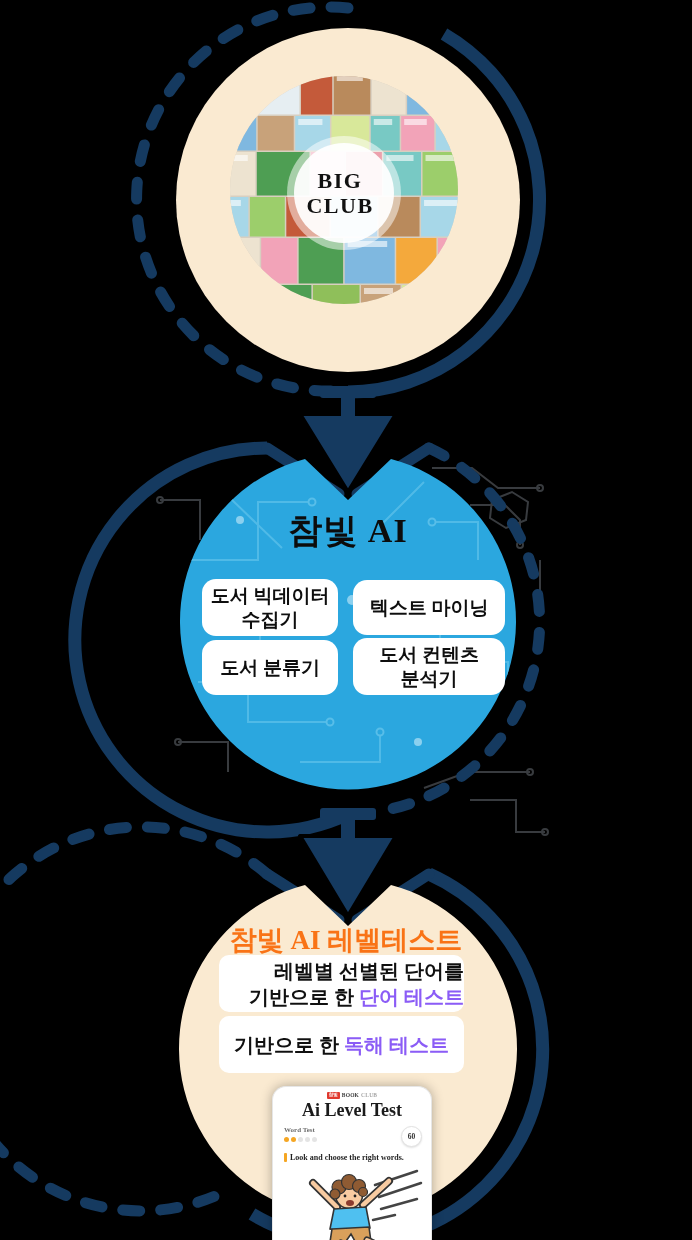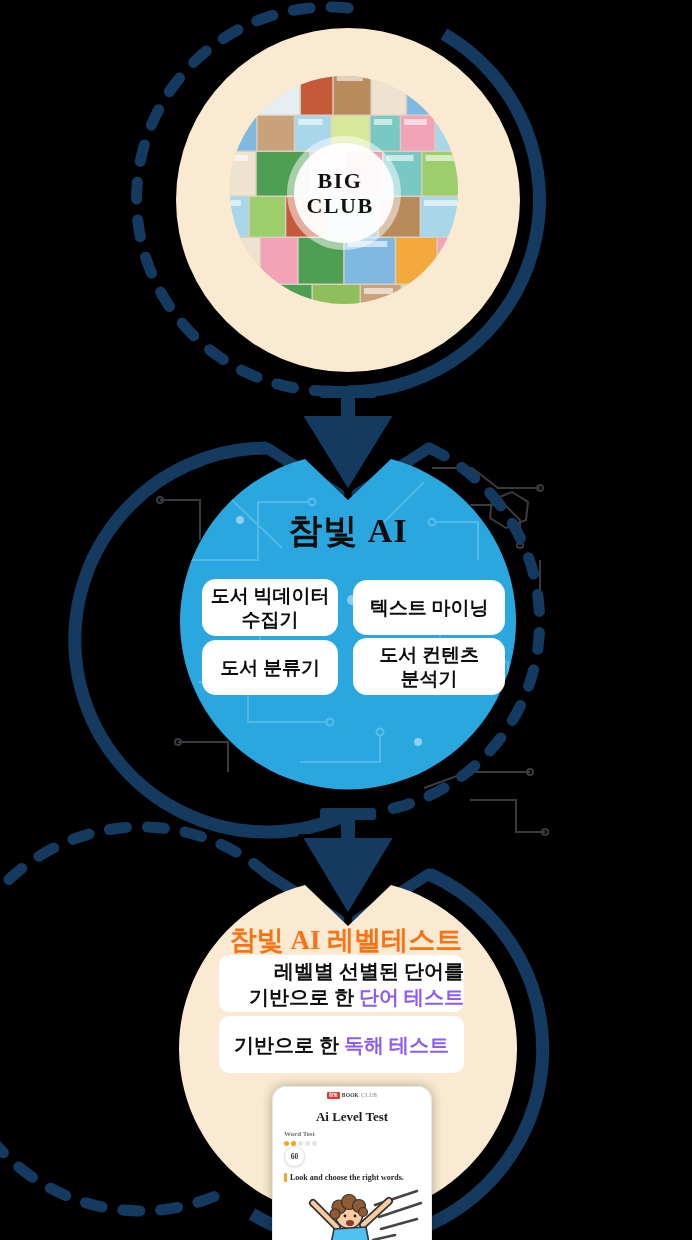--- a/index.html
+++ b/index.html
@@ -37,23 +37,23 @@
 
   
   .phone{left:272px;top:1086px;width:158px;height:154px;background:#fff;
          border:1px solid #e6e6e6;border-bottom:none;border-radius:14px 14px 0 0;
          box-shadow:0 0 12px rgba(0,0,0,.3);overflow:hidden;}
   .ph-brand{margin-top:5px;display:flex;justify-content:center;align-items:center;gap:2px;}
   .badge{background:#E0392E;color:#fff;font-size:4.5px;font-weight:700;
          padding:1px 2px;border-radius:1px;line-height:1;}
   .b-bold{font-size:5.5px;font-weight:800;color:#3a3a3a;letter-spacing:.2px;}
   .b-light{font-size:5.5px;font-weight:700;color:#a5a5a5;letter-spacing:.2px;}
-  .ph-title{text-align:center;font-size:13px;font-weight:800;color:#1b1b1b;margin-top:10px;}
+  .ph-title{text-align:center;font-size:18px;font-weight:800;color:#1b1b1b;margin-top:1px;}
   .ph-row{display:flex;justify-content:space-between;align-items:flex-start;
-          padding:5px 9px 0 11px;flex-direction:column;}
+          padding:5px 9px 0 11px;}
   .ph-section{font-size:7px;color:#6e6e6e;font-weight:600;}
   .ph-dots{display:flex;gap:2px;margin-top:3px;}
   .dot{width:5px;height:5px;border-radius:50%;}
   .ph-score{width:19px;height:19px;border-radius:50%;background:#fff;border:1px solid #e2e2e2;
             box-shadow:0 1px 2px rgba(0,0,0,.12);display:flex;align-items:center;
             justify-content:center;font-size:7.5px;font-weight:700;color:#333;}
   .ph-instr{display:flex;align-items:center;gap:3px;padding:6px 0 0 11px;}
   .ibar{width:3px;height:9px;background:#F5A623;border-radius:1px;}
   .itext{font-size:8px;font-weight:800;color:#1f1f1f;}
   .boy{display:block;margin:3px auto 0;}

